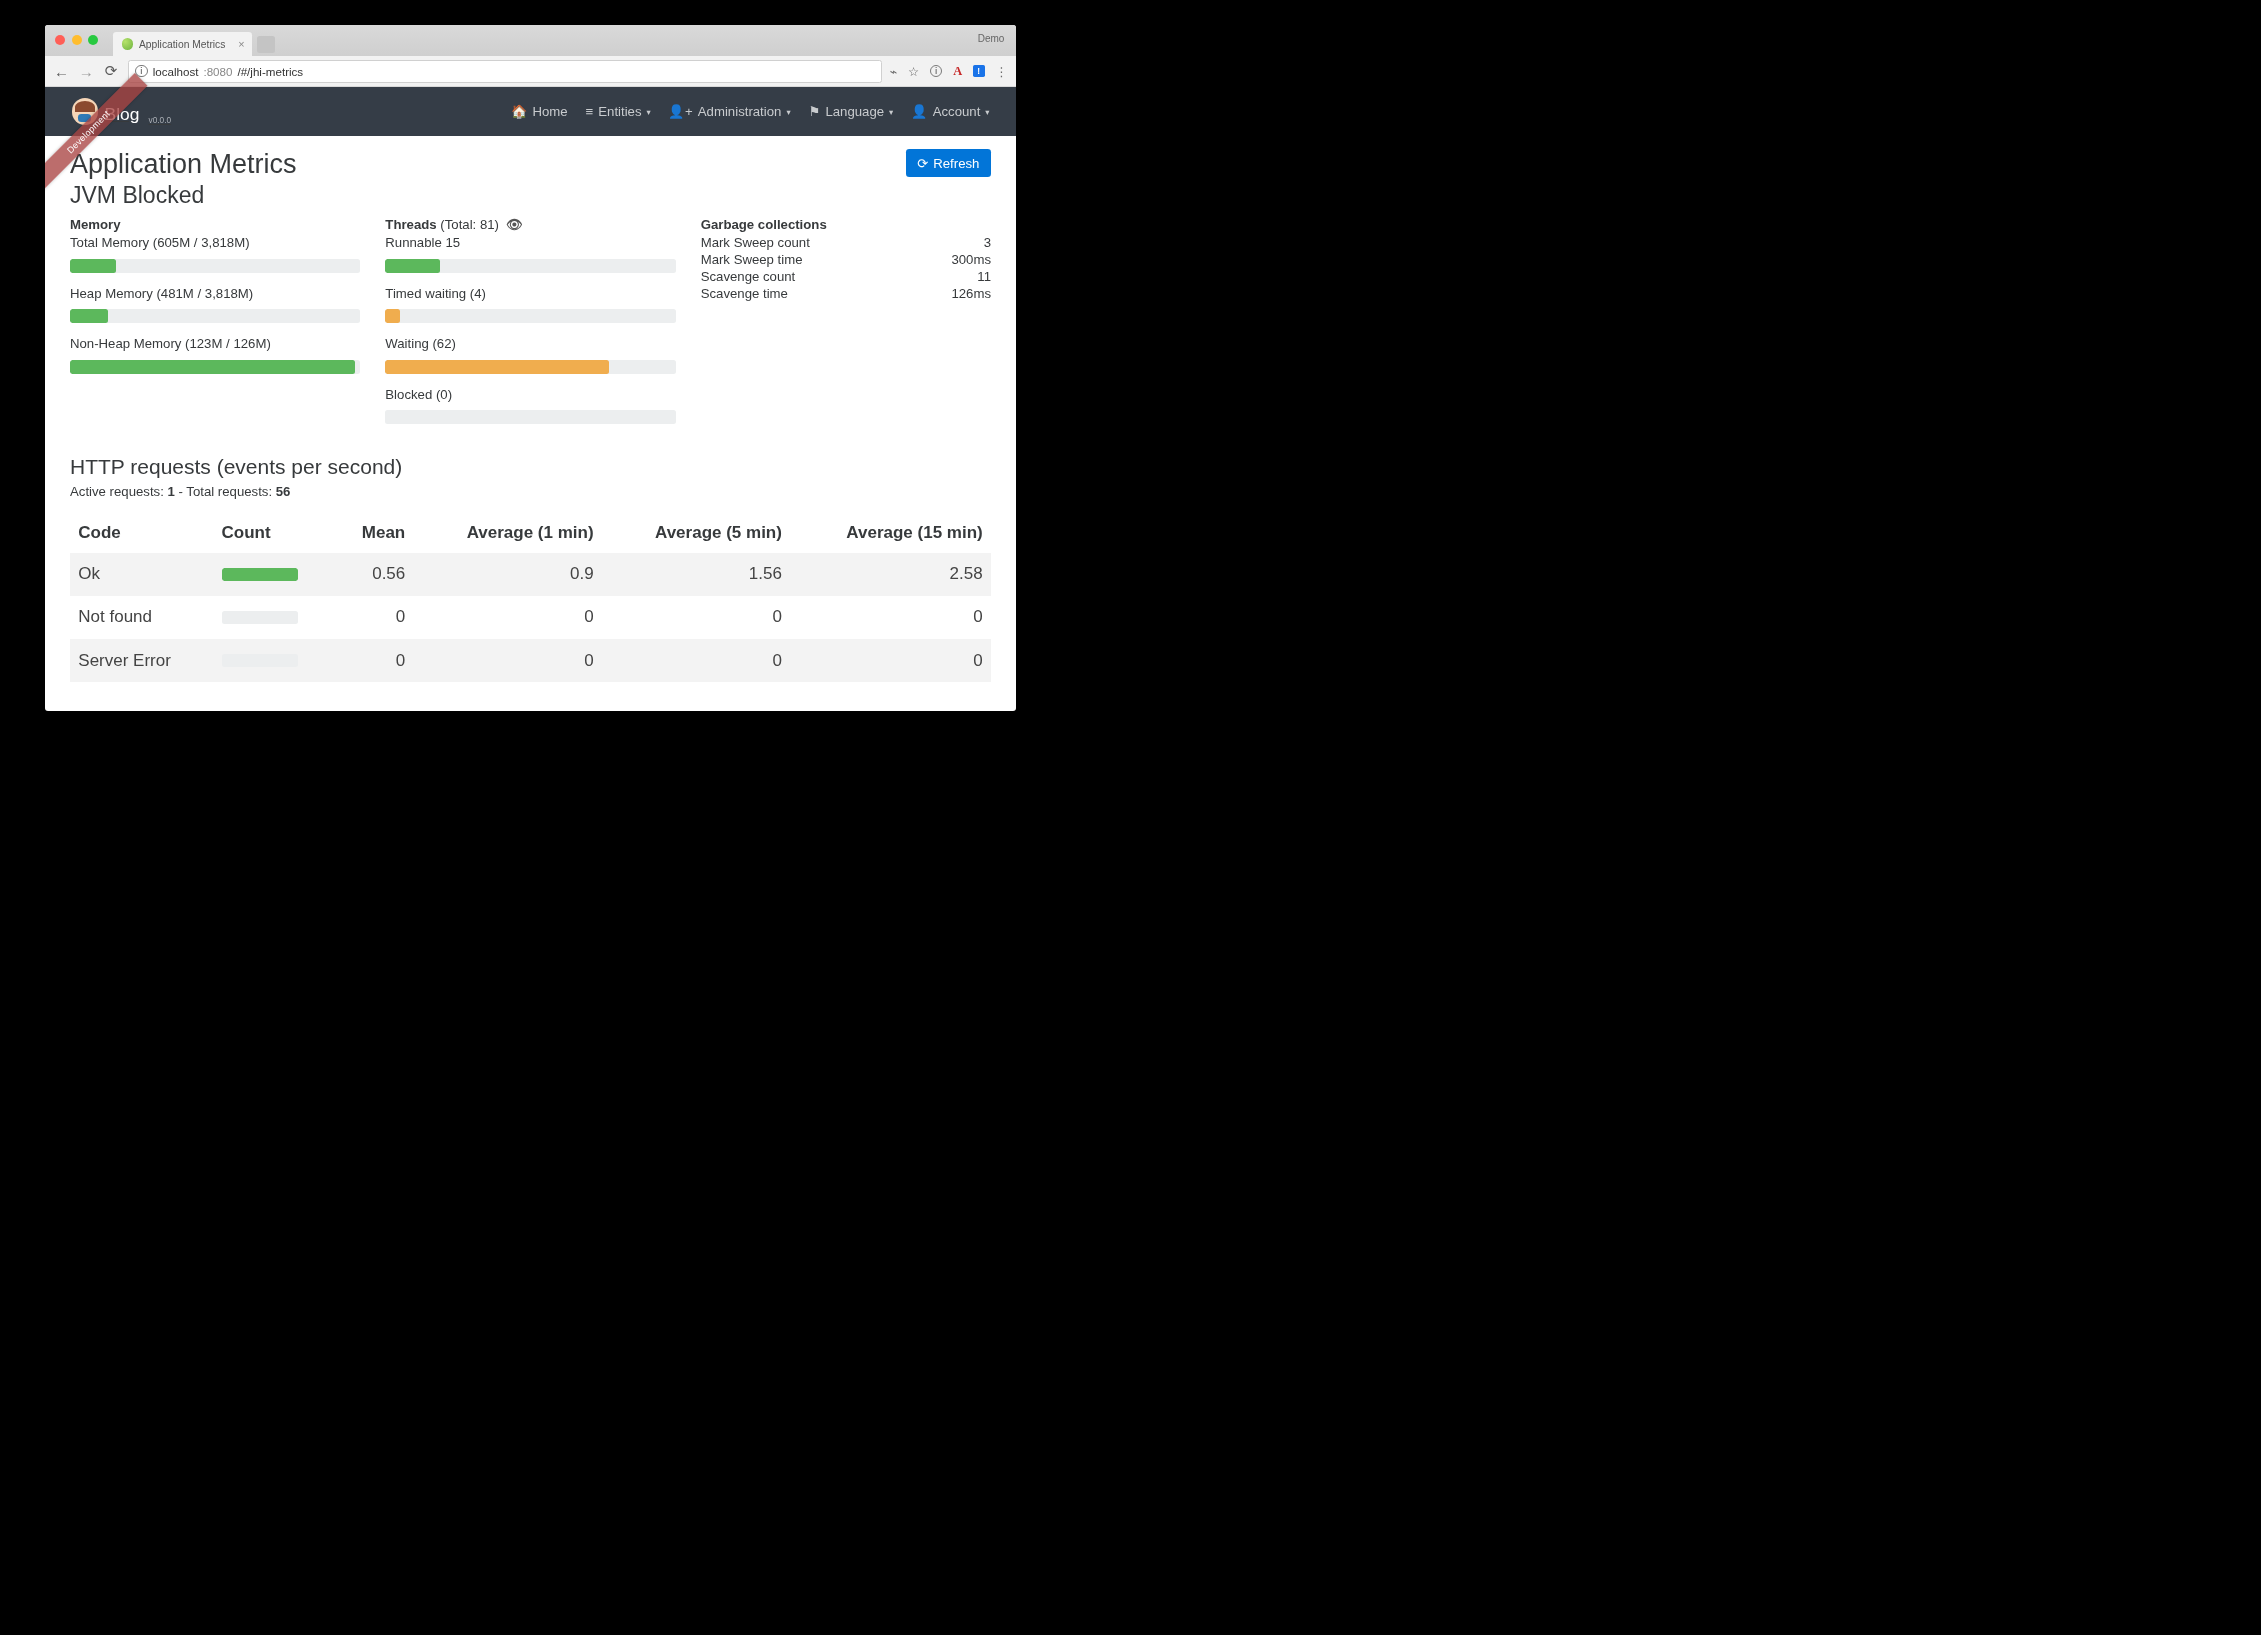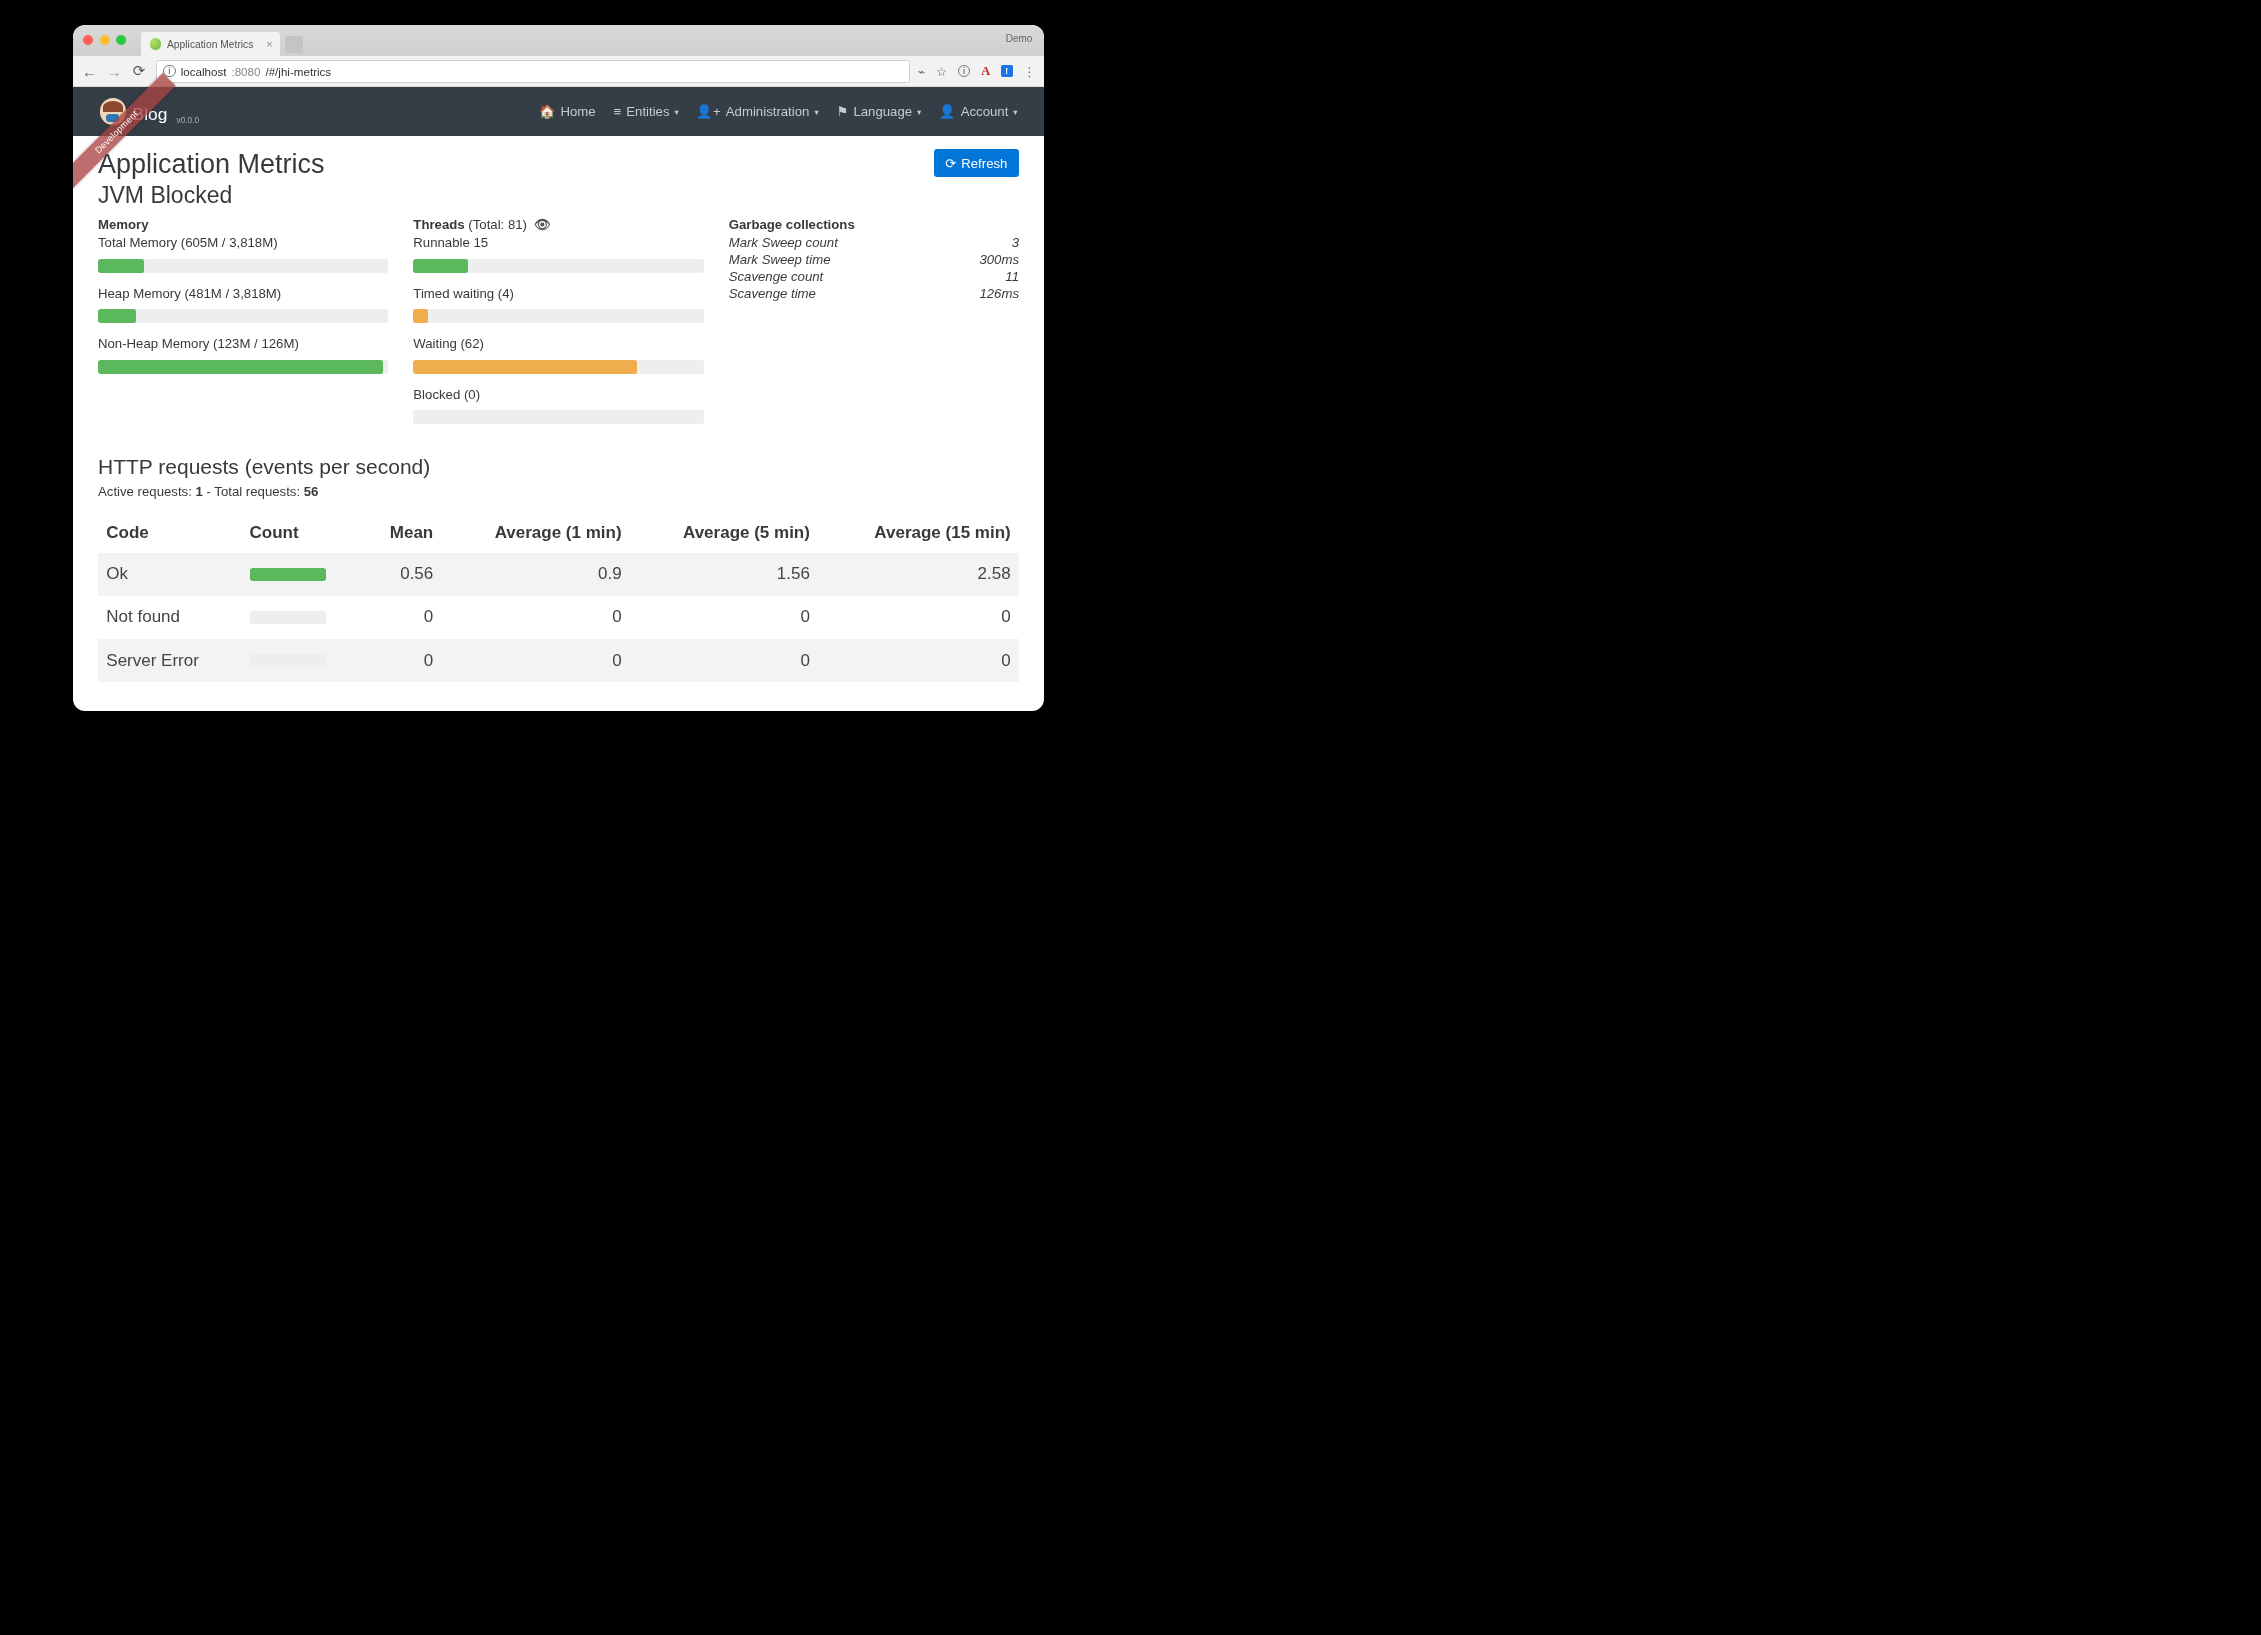--- a/index.html
+++ b/index.html
@@ -10,24 +10,23 @@
     color: #373a3c;
     width: 1059px;
     height: 766px;
     overflow: hidden;
   }
   .browser-window {
     position: absolute;
     left: 45px; top: 25px;
     width: 971px; height: 686px;
     background: #fff;
-    border-radius: 12px;
+    border-radius: 3px;
     box-shadow: 0 16.5px 50px rgba(0,0,0,.6);
     overflow: hidden;
-    margin-left: 28px;
   }
   .chrome-tabbar {
     height: 31px;
     background: linear-gradient(#d9d9d9,#cfcfcf);
     display: flex;
     align-items: flex-end;
     padding-left: 8.3px;
     position: relative;
   }
   .traffic-lights { position: absolute; left: 10px; top: 10px; display:flex; gap:6.6px; }
@@ -123,21 +122,21 @@
   .progress{height:14px;background:#eceeef;border-radius:2.5px;overflow:hidden;margin:8.3px 0 13.2px 0;}
   .progress-mini{height:13.2px;background:#eceeef;border-radius:2.5px;overflow:hidden;width:76px;}
   .bar{height:100%;border-radius:2.5px;}
   .bar.green{background:#5cb85c;}
   .bar.orange{background:#f0ad4e;}
   .striped{
     background-image:linear-gradient(45deg,rgba(255,255,255,.25) 25%,transparent 25%,transparent 50%,rgba(255,255,255,.25) 50%,rgba(255,255,255,.25) 75%,transparent 75%,transparent);
     background-size:13.2px 13.2px;
   }
 
-  .gc-row{display:flex;justify-content:space-between;margin-top:1.7px;font-size:13.2px;font-style:italic;}
+  .gc-row{display:flex;justify-content:space-between;margin-top:1.7px;font-size:13.2px;}
 
   .sub{font-size:13.2px;margin-top:5px;}
   .sub b{font-weight:600;}
 
   table{width:100%;border-collapse:collapse;margin-top:13.2px;font-size:17px;}
   th{text-align:left;font-weight:700;padding:10px 8.3px;}
   th.r,td.r{text-align:right;}
   td{padding:11.6px 8.3px;}
   tbody tr:nth-child(odd){background:#f3f3f3;}
   tbody td{color:#444;}

